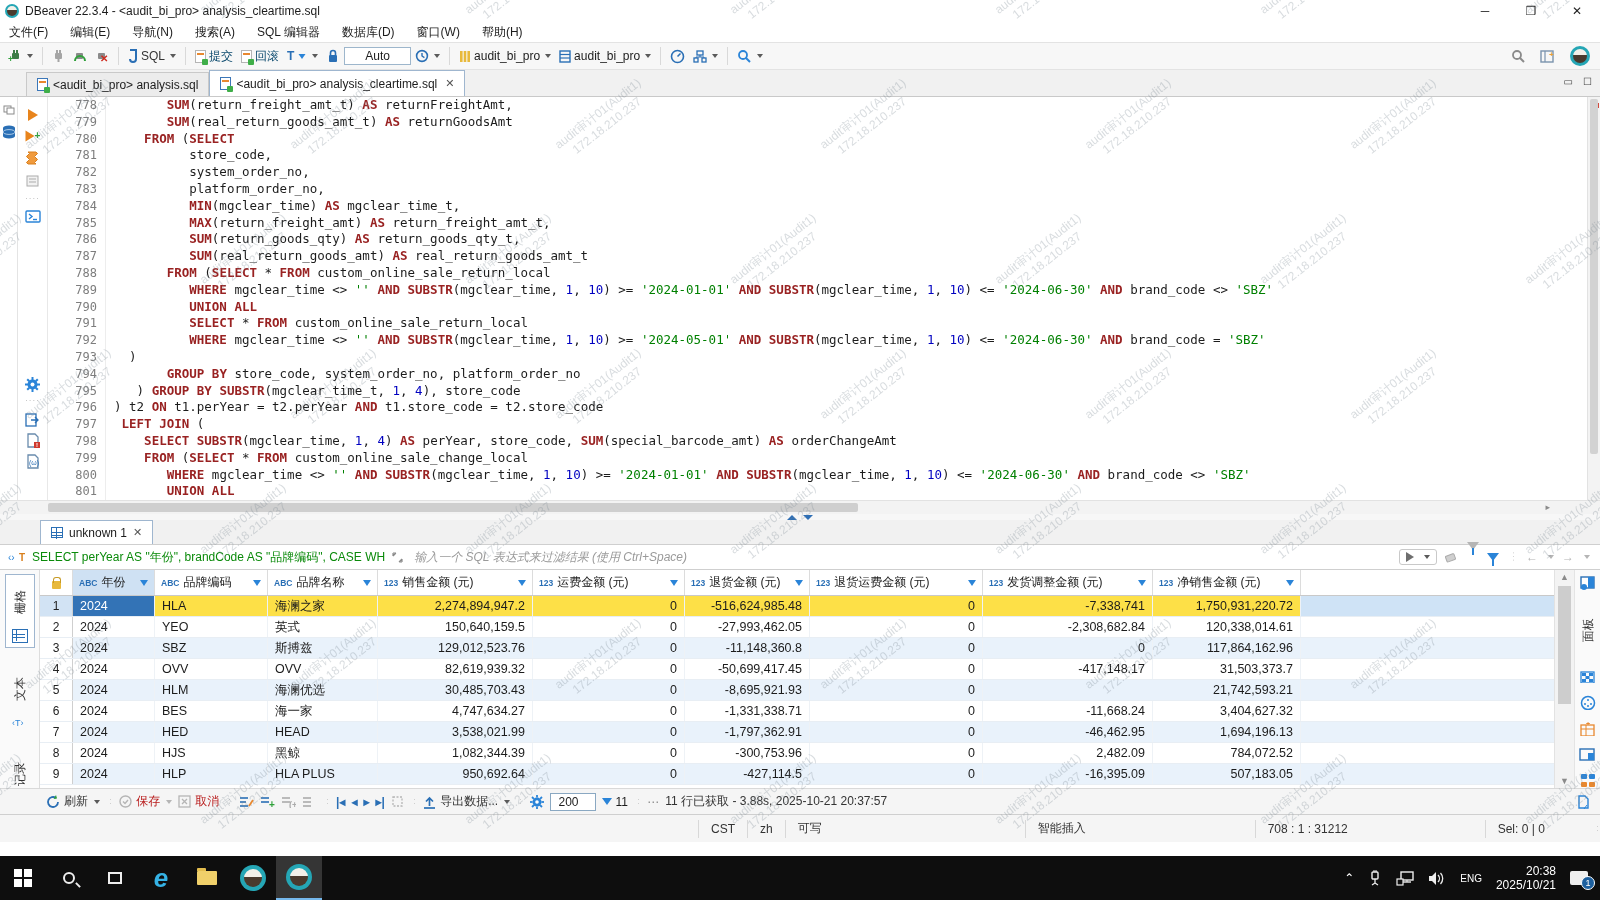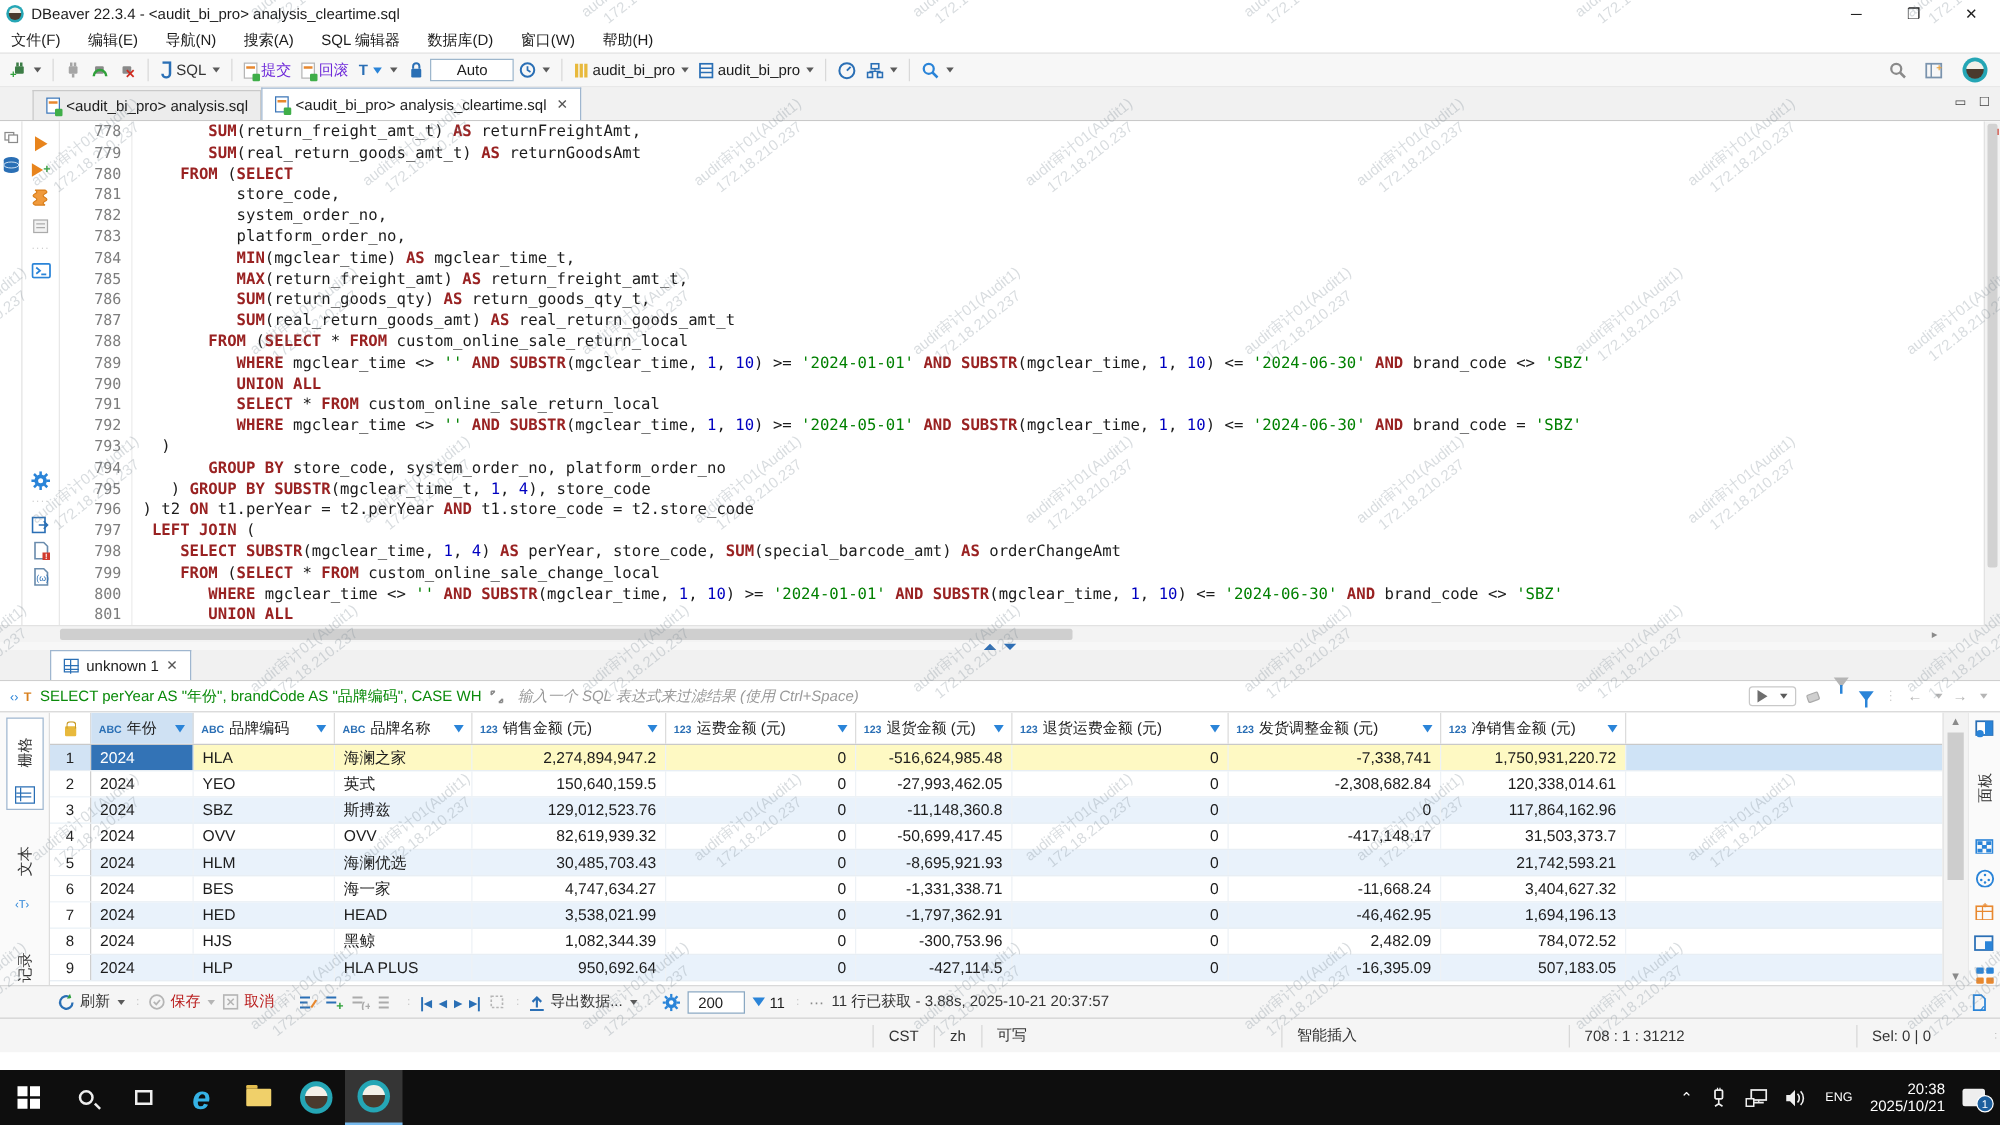--- a/index.html
+++ b/index.html
@@ -10,21 +10,21 @@
   .titlebar{height:22px;display:flex;align-items:center;background:#fff;padding-left:5px;flex:0 0 auto}
   .titlebar .ttl{margin-left:6px;font-size:12px}
   .winbtns{margin-left:auto;display:flex;height:100%}
   .winbtn{width:46px;display:flex;align-items:center;justify-content:center;font-size:12px;color:#222}
   .menubar{height:20px;display:flex;align-items:center;gap:22px;padding-left:9px;background:#fff;flex:0 0 auto}
   .menubar span{font-size:12px}
   .toolbar{height:28px;display:flex;align-items:center;background:#f7f7f7;border-top:1px solid #e3e3e3;border-bottom:1px solid #e3e3e3;padding-left:4px;flex:0 0 auto}
   .tb-sep{width:1px;height:18px;background:#d9d9d9;margin:0 5px}
   .tb-it{display:flex;align-items:center;gap:3px;padding:2px 4px;border-radius:2px}
   .caret{width:0;height:0;border-left:3.5px solid transparent;border-right:3.5px solid transparent;border-top:4px solid #5a5a5a;margin-left:2px}
-  .gray{color:#6d28d9}
+  .gray{color:#0c4a6e}
   .sqlbadge{color:#2a6fb5;font-weight:bold;font-size:12px}
   .autobox{border:1px solid #9db6cc;background:#fff;padding:1px 20px;font-size:12px}
   .ico{display:inline-block;vertical-align:middle}
   
   .tabbar{height:27px;background:#f1f1f1;display:flex;align-items:flex-end;padding-left:26px;border-bottom:1px solid #c9c9c9;flex:0 0 auto;position:relative}
   .etab{height:24px;display:flex;align-items:center;gap:5px;padding:0 10px;border:1px solid #c9c9c9;border-bottom:none;background:#ececec;font-size:12px}
   .etab.active{background:#fff;height:26px;border-color:#9fb6cf}
   .etab .x{color:#555;font-size:11px;margin-left:3px}
   .tab-winbtns{position:absolute;right:8px;top:6px;display:flex;gap:10px;color:#444}
   .pgico{width:11px;height:13px;border:1px solid #3c77b8;background:#fff;position:relative}
@@ -76,21 +76,21 @@
   .ghead{display:flex;height:26px;border-bottom:1px solid #c9c9c9;background:#fff}
   .gh{display:flex;align-items:center;gap:4px;padding:0 6px;border-right:1px solid #dcdcdc;font-size:12px;color:#222;overflow:hidden;white-space:nowrap}
   .gh .typ{color:#2a6fb5;font-size:8.5px;font-weight:bold}
   .gh .fv{margin-left:auto;width:0;height:0;border-left:4.5px solid transparent;border-right:4.5px solid transparent;border-top:6px solid #2a84d8}
   .gh.selcol{background:#cfe1f3}
   .grow{display:flex;height:21px;border-bottom:1px solid #e8eef4}
   .gc{padding:0 7px;font-size:12.5px;display:flex;align-items:center;overflow:hidden;white-space:nowrap;border-right:1px solid #eef2f6}
   .gc.rt{justify-content:flex-end}
   .gnum{background:#fff;color:#222;justify-content:center;border-right:1px solid #cfcfcf;font-size:12px}
   .stripe{background:#e9f2fb}
-  .selrow .gc{background:#fef9c3}
+  .selrow .gc{background:#fde047}
   .selcell{background:#3373b6 !important;color:#fff}
   .lockico{width:9px;height:8px;background:#e8b93c;border-radius:1px;position:relative;margin-top:4px}
   .lockico:before{content:"";position:absolute;left:1.5px;top:-4px;width:6px;height:5px;border:1.5px solid #c79a25;border-bottom:none;border-radius:3px 3px 0 0}
   .gscroll{width:20px;background:#f3f3f3;border-left:1px solid #e2e2e2;position:relative}
   .gthumb{position:absolute;left:3px;right:3px;top:16px;height:118px;background:#cdcdcd}
   .gscroll .a{position:absolute;left:0;right:0;text-align:center;color:#8a8a8a;font-size:9px}
   .rpanel{width:26px;background:#fafafa;border-left:1px solid #e4e4e4;display:flex;flex-direction:column;align-items:center;padding-top:6px;gap:12px}
   .rtoolbar{height:26px;display:flex;align-items:center;background:#f5f5f5;border-top:1px solid #d9d9d9;padding-left:46px;gap:6px;flex:0 0 auto;font-size:12px}
   .rtb{display:flex;align-items:center;gap:4px;color:#333}
   .rtb.dis{color:#b91c1c}

